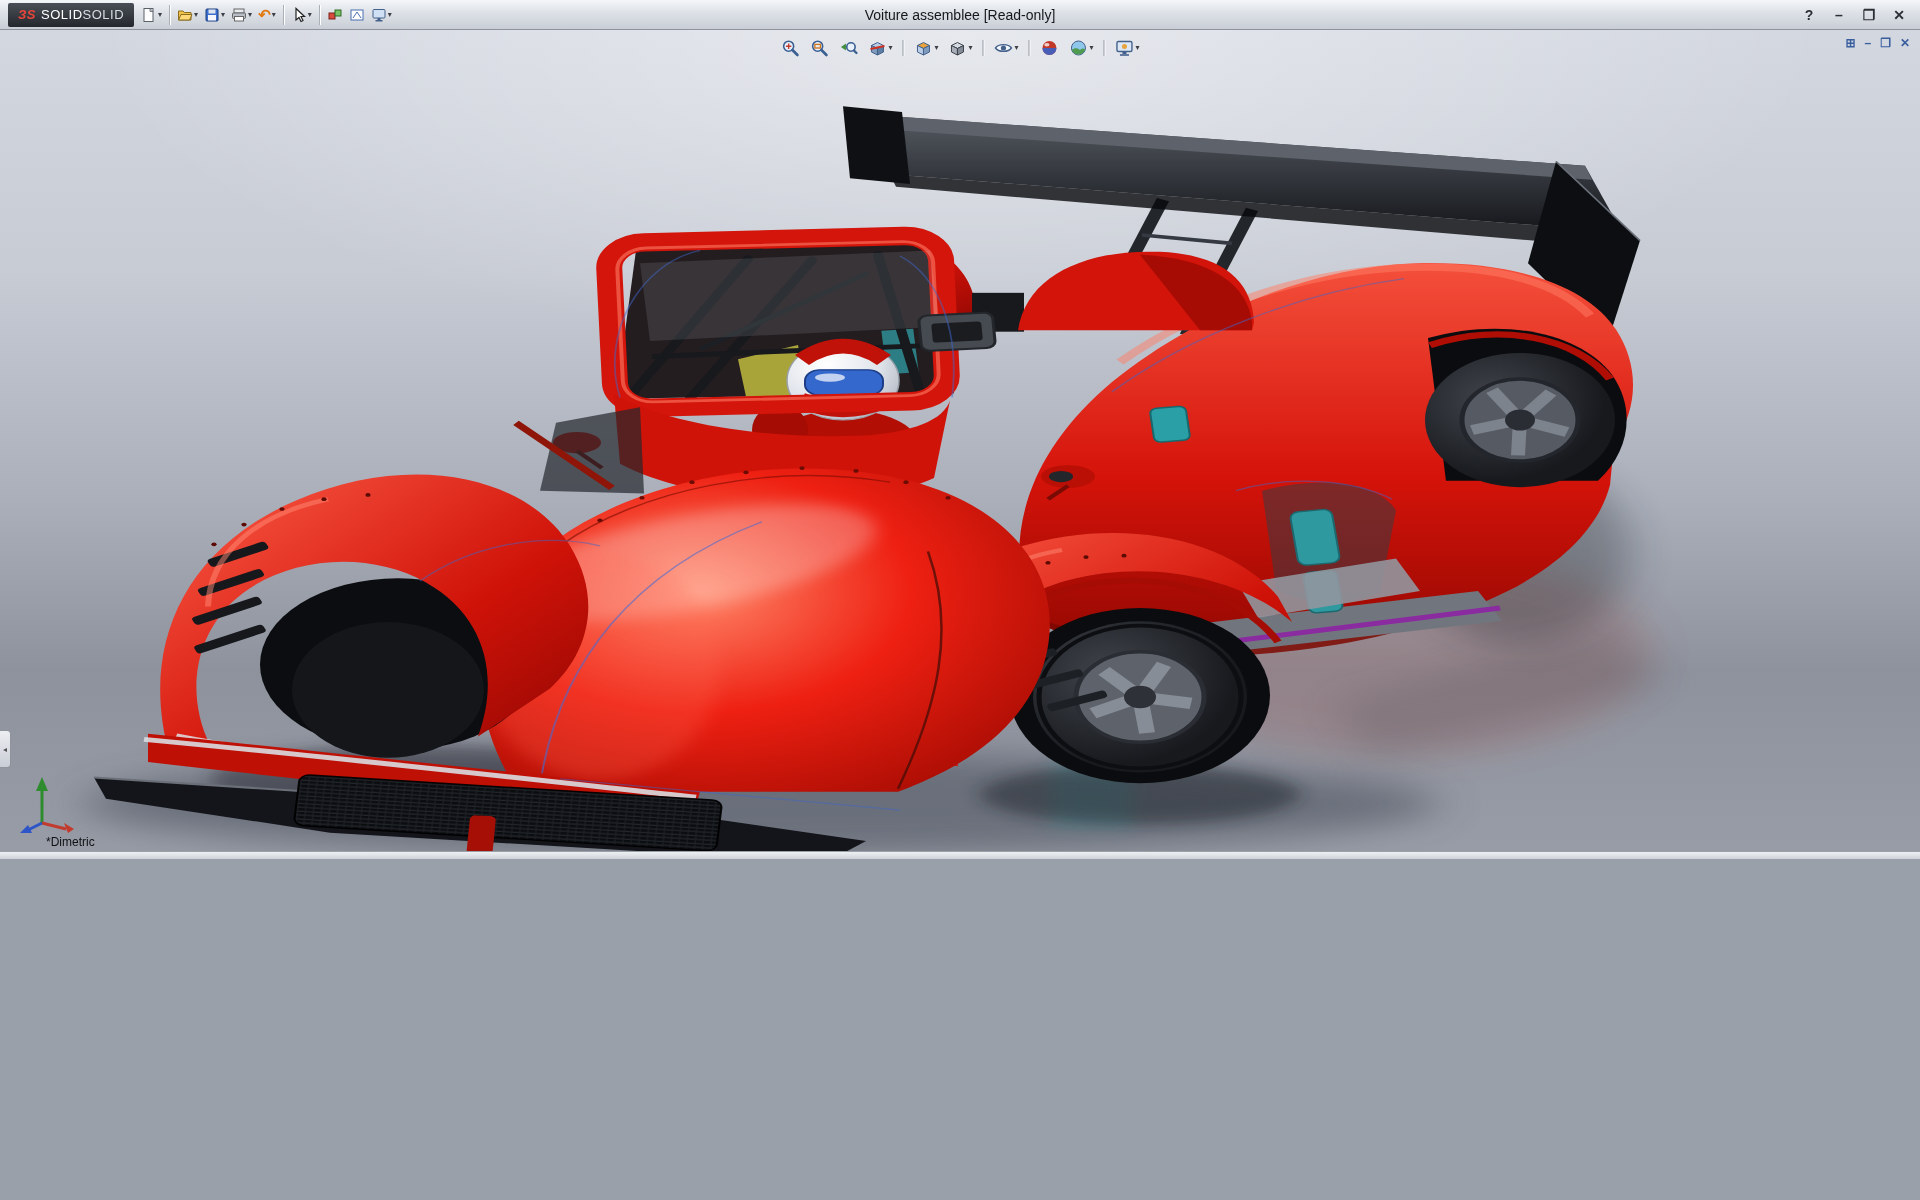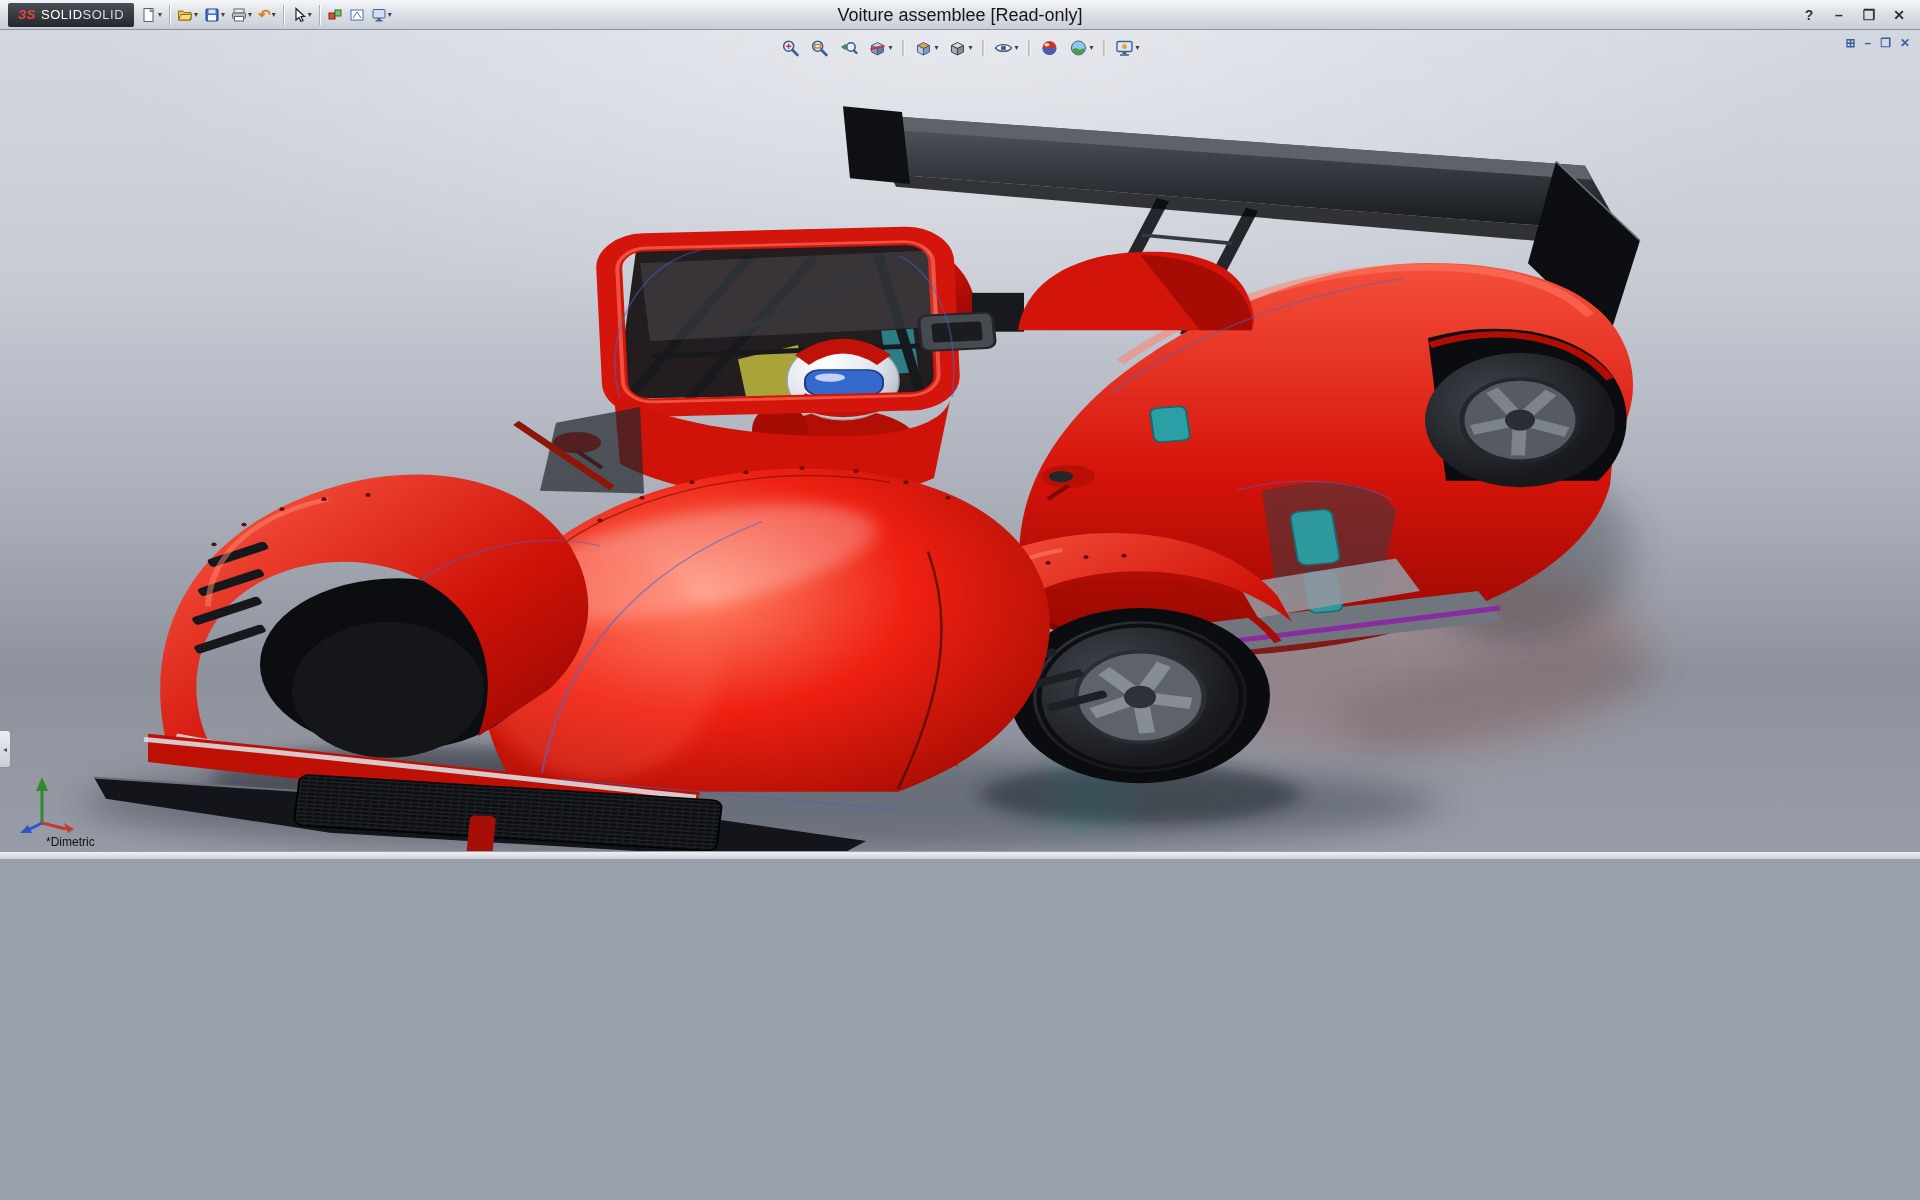--- a/index.html
+++ b/index.html
@@ -12,21 +12,21 @@
   padding:0 10px;border-radius:2px;font-size:13px;letter-spacing:.5px;white-space:nowrap}
 .logo .mark{color:#e8453a;font-weight:bold;font-style:italic}
 .logo .bold{font-weight:normal}
 .logo .light{font-weight:normal;color:#d8dce2}
 .tbgroup{display:flex;align-items:center}
 .tb{display:flex;align-items:center;height:26px;padding:1px 2px;background:transparent;border:1px solid transparent;border-radius:3px;cursor:default}
 .tb svg{display:block}
 .caret{font-size:8px;color:#3c4046;margin-left:1px;line-height:1}
 .glyph-ic{font-size:15px;font-weight:bold;color:#e07b12;line-height:1}
 .sep{width:1px;height:20px;background:#aab0b8;margin:0 4px;box-shadow:1px 0 0 #fff}
-.wtitle{position:absolute;left:50%;top:50%;transform:translate(-50%,-50%);font-size:18px;color:#15171a}
+.wtitle{position:absolute;left:50%;top:50%;transform:translate(-50%,-50%);font-size:14px;color:#15171a}
 .wincontrols{margin-left:auto;display:flex;align-items:center;gap:12px;padding-right:4px}
 .winbtn{font-size:14px;color:#2c3036;width:18px;text-align:center;font-weight:bold}
 .viewport{position:relative;flex:1;overflow:hidden;background:
   radial-gradient(ellipse 1400px 520px at 50% 0%, rgba(255,255,255,.45), rgba(255,255,255,0) 62%),
   linear-gradient(180deg,#d3d7e0 0%,#c7cbd4 30%,#a9aeb9 58%,#8e929d 78%,#989ca6 100%)}
 .model{position:absolute;inset:0;width:100%;height:100%}
 .hud{position:absolute;top:6px;left:50%;transform:translateX(-50%);display:flex;align-items:center;gap:3px;z-index:4}
 .hud .tb{height:24px}
 .hud .sep{height:16px;background:#9aa0aa}
 .docctl{position:absolute;top:6px;right:10px;display:flex;gap:9px;z-index:4}

